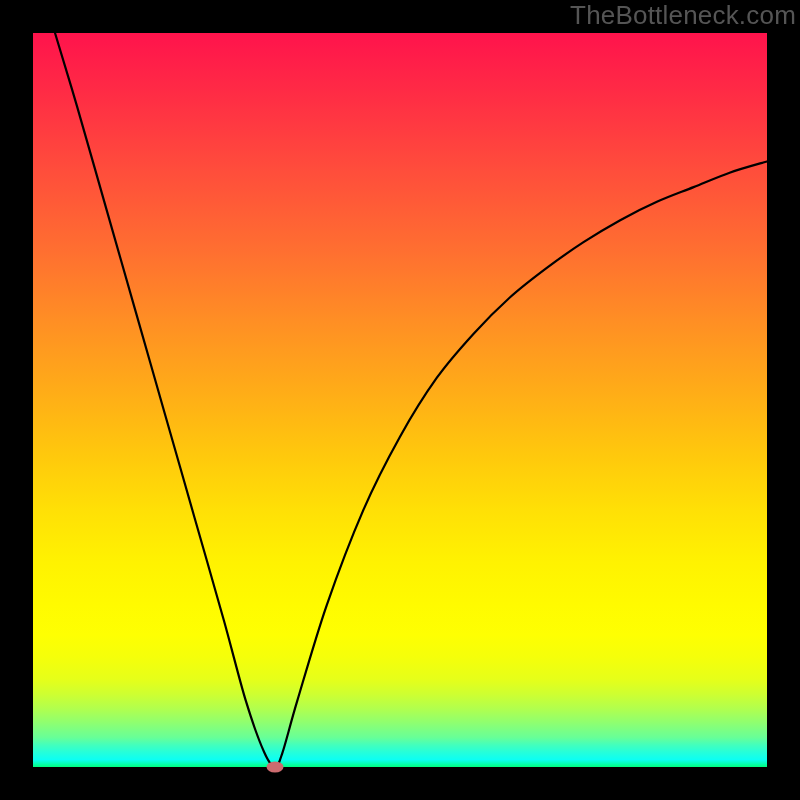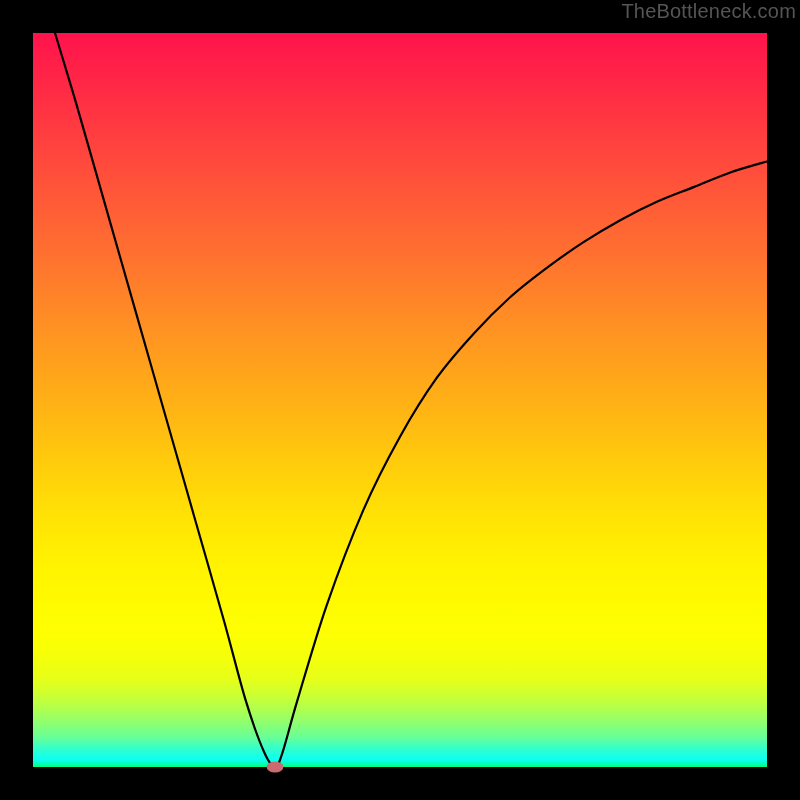--- a/index.html
+++ b/index.html
@@ -44,21 +44,21 @@
       #25ffda 98%,
       #0cfff3 99%,
       #00ff7f 100%
     );
   }
   .watermark {
     position: absolute;
     top: 0px;
     right: 4px;
     color: #555555;
-    font-size: 20px;
+    font-size: 26px;
     font-weight: 400;
     letter-spacing: 0.2px;
     z-index: 10;
   }
   svg.curve {
     position: absolute;
     left: 0;
     top: 0;
     width: 734px;
     height: 734px;

